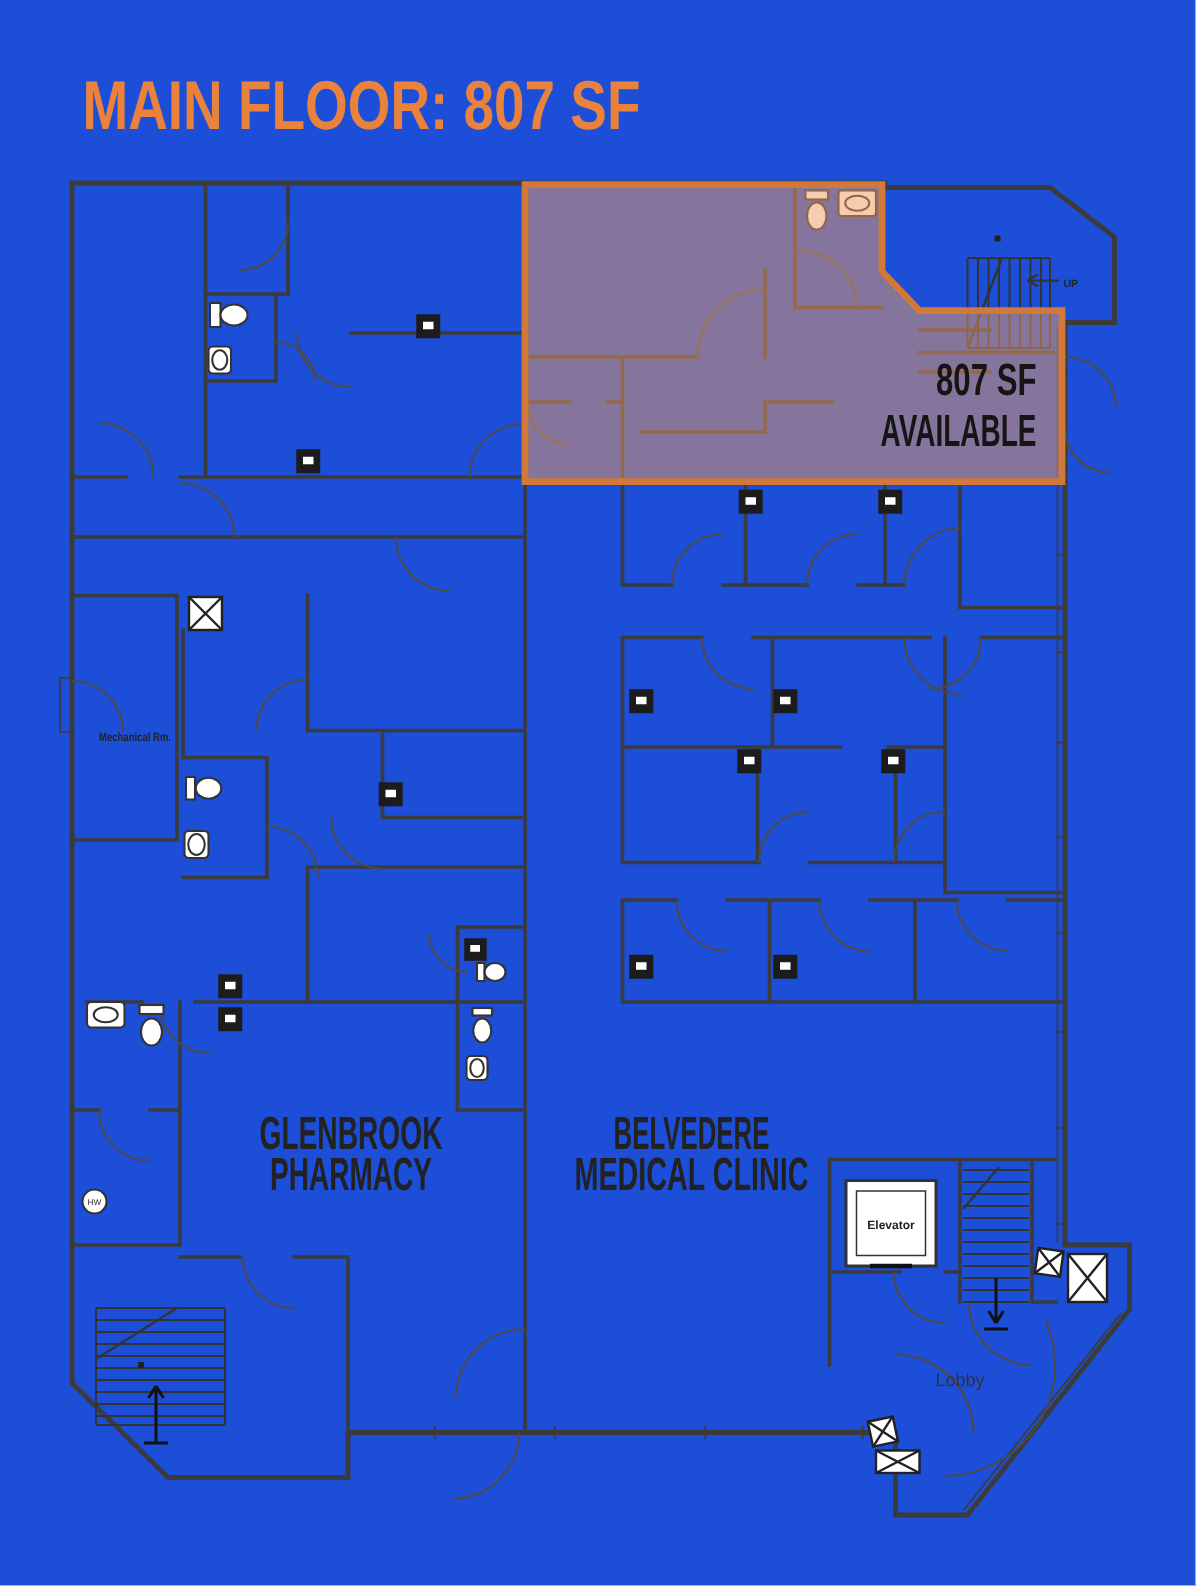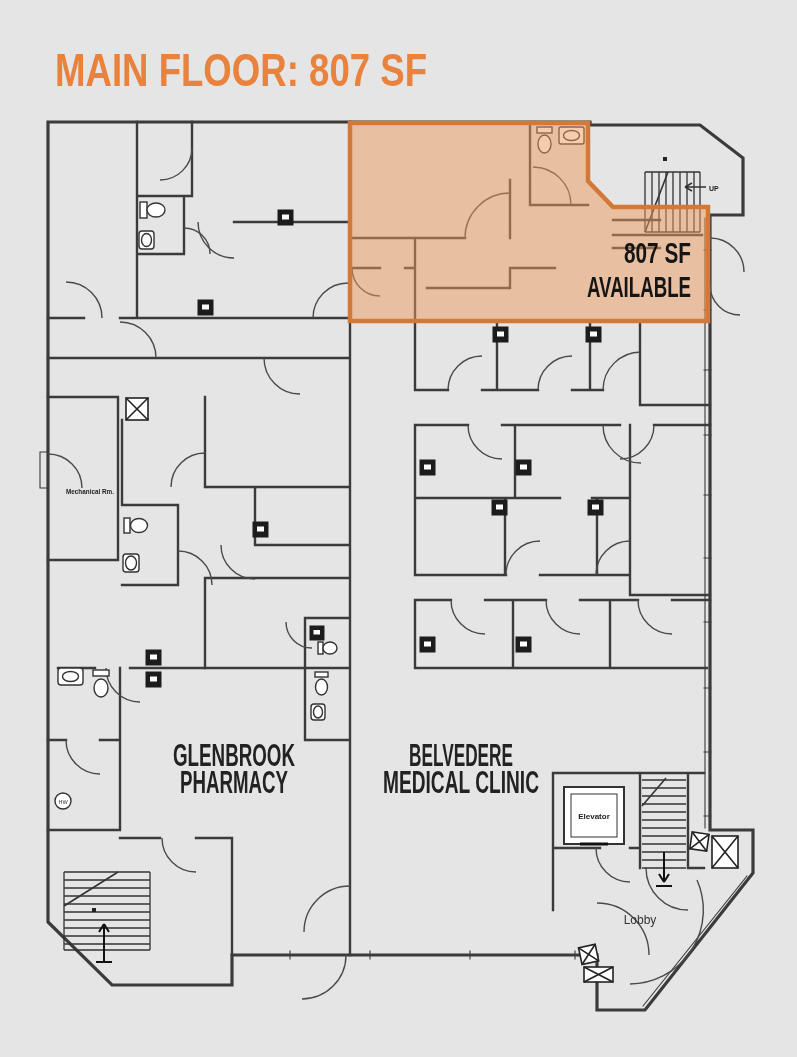--- a/index.html
+++ b/index.html
@@ -1,16 +1,16 @@
 <!DOCTYPE html>
 <html><head>
 <meta charset="utf-8">
 <style>
   html,body{margin:0;padding:0;background:#ffffff;}
-  #stage{position:relative;width:797px;height:1057px;background:#e5e5e5;overflow:hidden;
+  #stage{position:relative;width:797px;height:1057px;background:#1d4ed8;overflow:hidden;
          font-family:"Liberation Sans", sans-serif;}
   svg{display:block}
   svg text{font-family:"Liberation Sans", sans-serif;}
   .big-label{font-weight:bold;}
   .tiny{font-weight:bold;}
 </style>
 </head>
 <body>
 
 <div id="stage">

